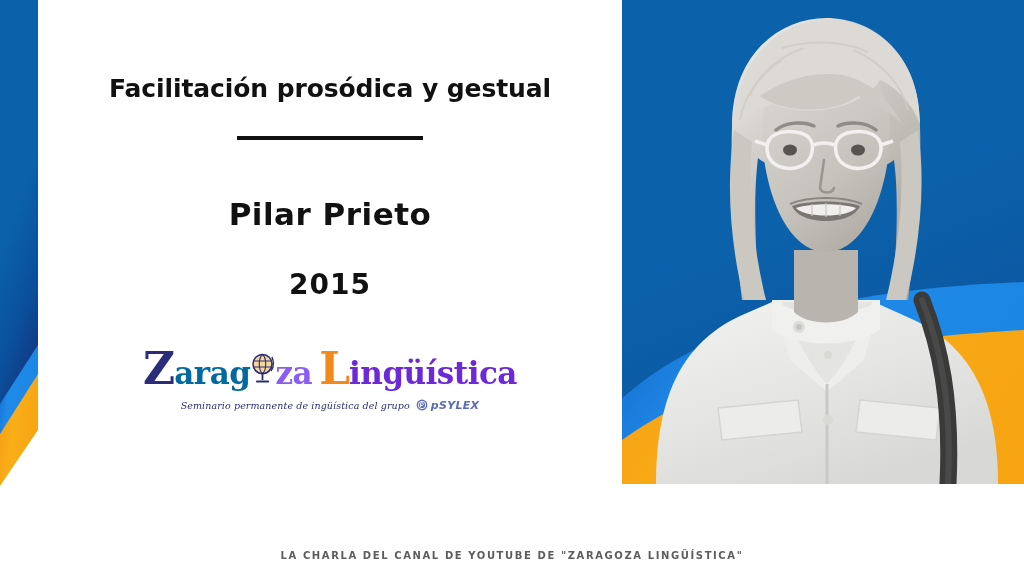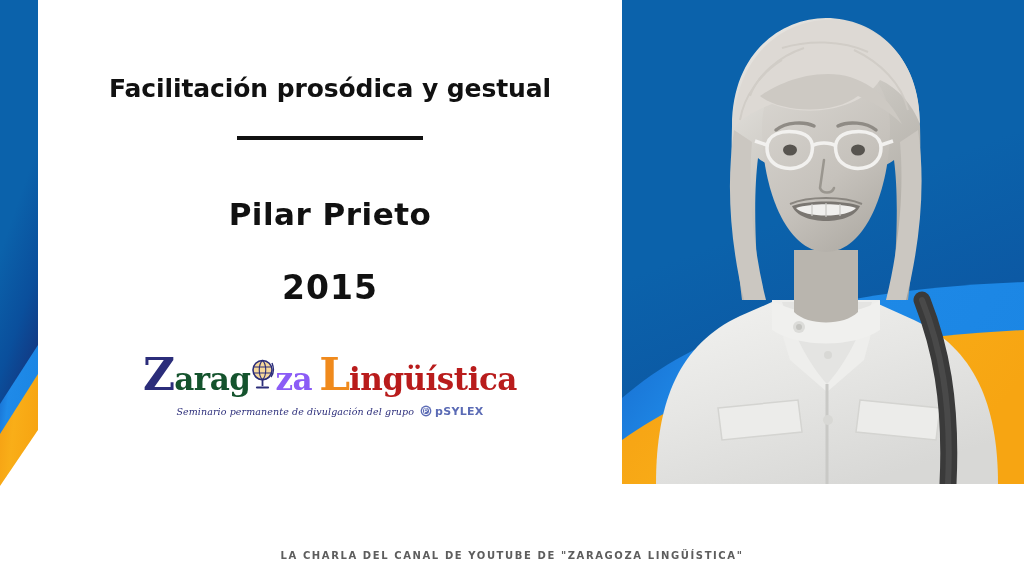--- a/index.html
+++ b/index.html
@@ -72,21 +72,21 @@
     font-family:"DejaVu Sans", sans-serif;
     font-size:31px;
     font-weight:bold;
     color:#111111;
     letter-spacing:0.5px;
   }
 
   .year {
     margin-top:36px;
     font-family:"DejaVu Sans", sans-serif;
-    font-size:33px;
+    font-size:28px;
     font-weight:bold;
     color:#111111;
     letter-spacing:1px;
   }
 
   
   .logo {
     margin-top:46px;
     position:relative;
     display:inline-block;
@@ -103,21 +103,21 @@
     font-family:"DejaVu Serif", serif;
     font-weight:bold;
     font-size:44px;
     color:#2b2d7a;
     letter-spacing:-1px;
   }
   .logo-ara {
     font-family:"DejaVu Serif", serif;
     font-weight:bold;
     font-size:31px;
-    color:#14532d;
+    color:#0369a1;
     letter-spacing:-0.5px;
   }
   .logo-globe {
     display:inline-block;
     position:relative;
     width:25px; height:31px;
     vertical-align:baseline;
     margin:0 0px;
   }
   .logo-za {
@@ -132,21 +132,21 @@
     font-weight:bold;
     font-size:44px;
     color:#f08a1c;
     letter-spacing:-1px;
     margin-left:7px;
   }
   .logo-ing {
     font-family:"DejaVu Serif", serif;
     font-weight:bold;
     font-size:31px;
-    color:#b91c1c;
+    color:#6d28d9;
     letter-spacing:-0.5px;
   }
 
   .logo-tag {
     margin-top:5px;
     display:flex;
     align-items:center;
     justify-content:center;
     gap:6px;
     white-space:nowrap;
@@ -158,20 +158,21 @@
     color:#2b2d7a;
     letter-spacing:0.1px;
   }
   .psylex {
     display:flex;
     align-items:center;
     gap:3px;
   }
   .psylex-text {
     font-family:"DejaVu Sans", sans-serif;
+    font-style:italic;
     font-weight:bold;
     font-size:11px;
     color:#5b6bb5;
     letter-spacing:0.3px;
     text-align:right;
   }
 
   
   .caption {
     position:absolute;
@@ -365,21 +366,21 @@
             <path d="M7,28.5 H18" stroke="#2b2d7a" stroke-width="2.2" stroke-linecap="round"></path>
             <path d="M22,4 C24,9 24,14 21,18" fill="none" stroke="#2b2d7a" stroke-width="1.4"></path>
           </svg>
         </span>
         <span class="logo-za">za</span>
         <span class="logo-l">L</span>
         <span class="logo-ing">ingüística</span>
       </div>
 
       <div class="logo-tag">
-        <span class="tag-text">Seminario permanente de divulgación del grupo</span>
+        <span class="tag-text">Seminario permanente de ingüística del grupo</span>
         <span class="psylex">
           <span>
             <svg viewBox="0 0 14 14" width="12" height="12" xmlns="http://www.w3.org/2000/svg">
               <circle cx="7" cy="7" r="6.3" fill="#5b6bb5"></circle>
               <circle cx="7" cy="7" r="4.3" fill="none" stroke="#ffffff" stroke-width="1.1"></circle>
               <path d="M5.4,4.6 L5.4,9.6 M5.4,4.6 H7.6 A1.6,1.6 0 0 1 7.6,7.5 H5.4" fill="none" stroke="#ffffff" stroke-width="1.1"></path>
             </svg>
           </span>
           <span class="psylex-text">pSYLEX</span>
         </span>

